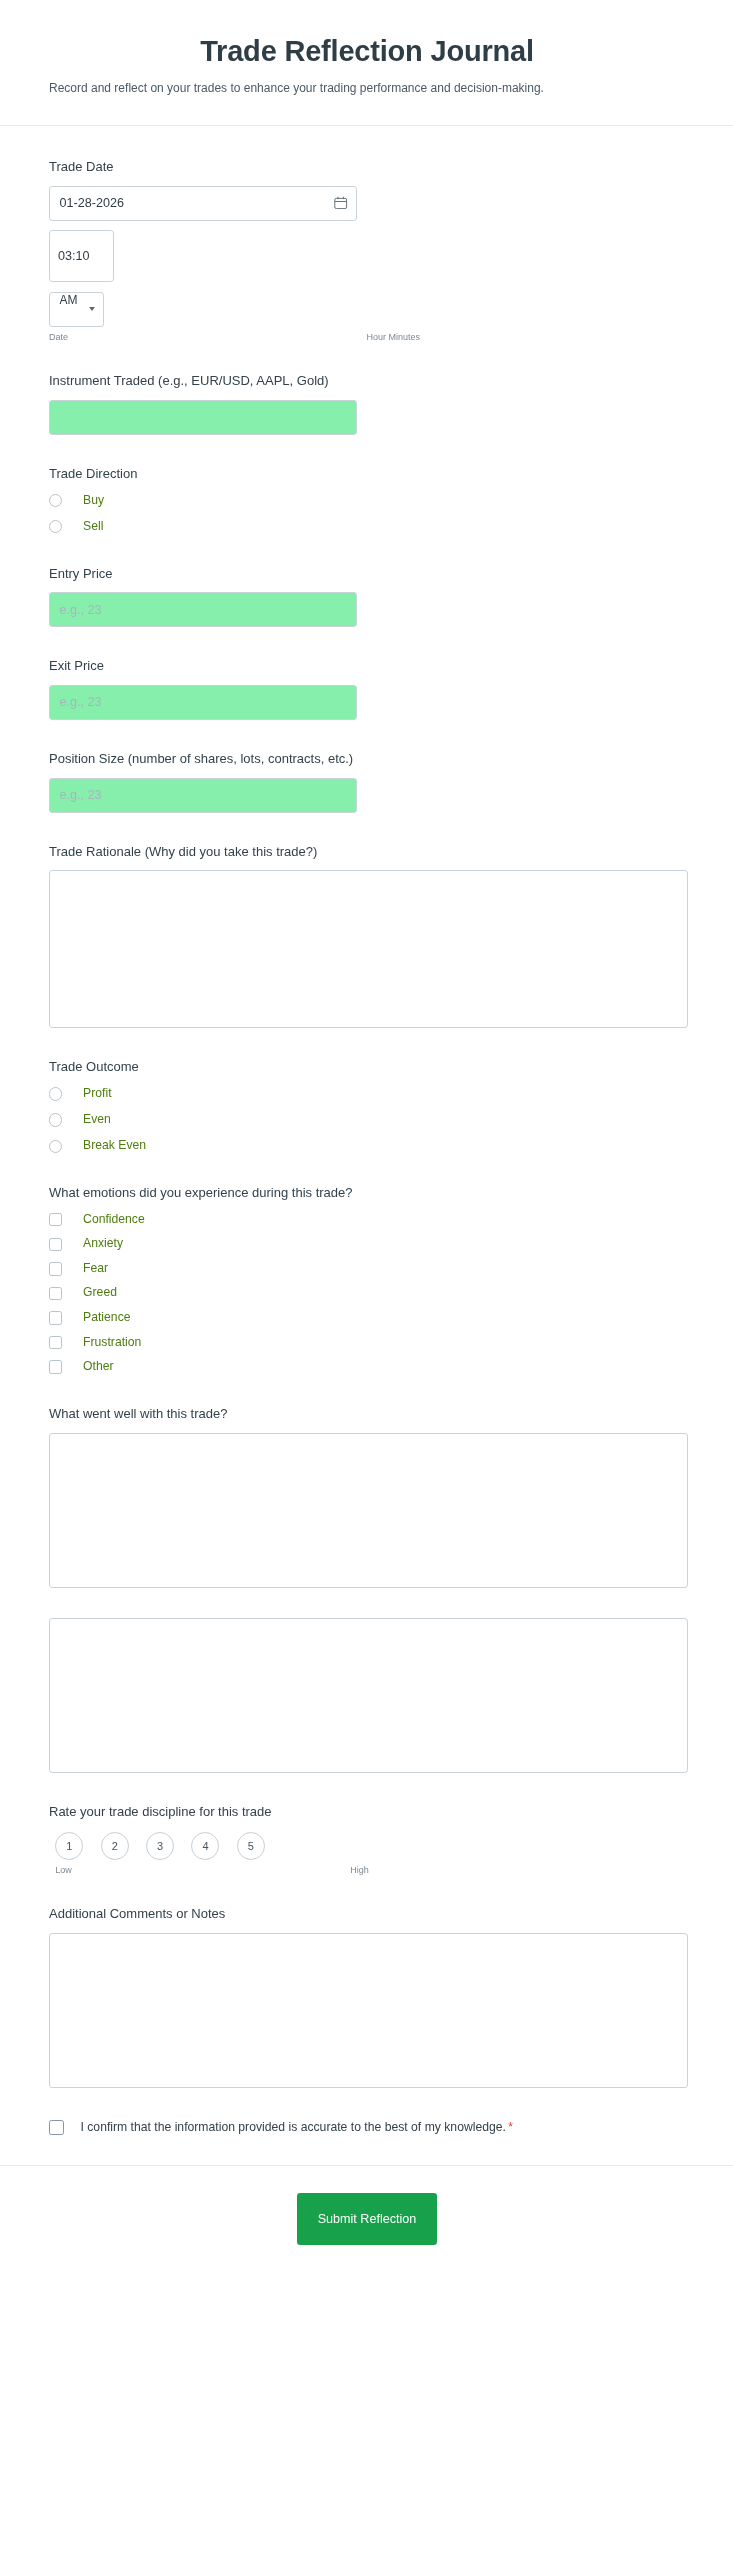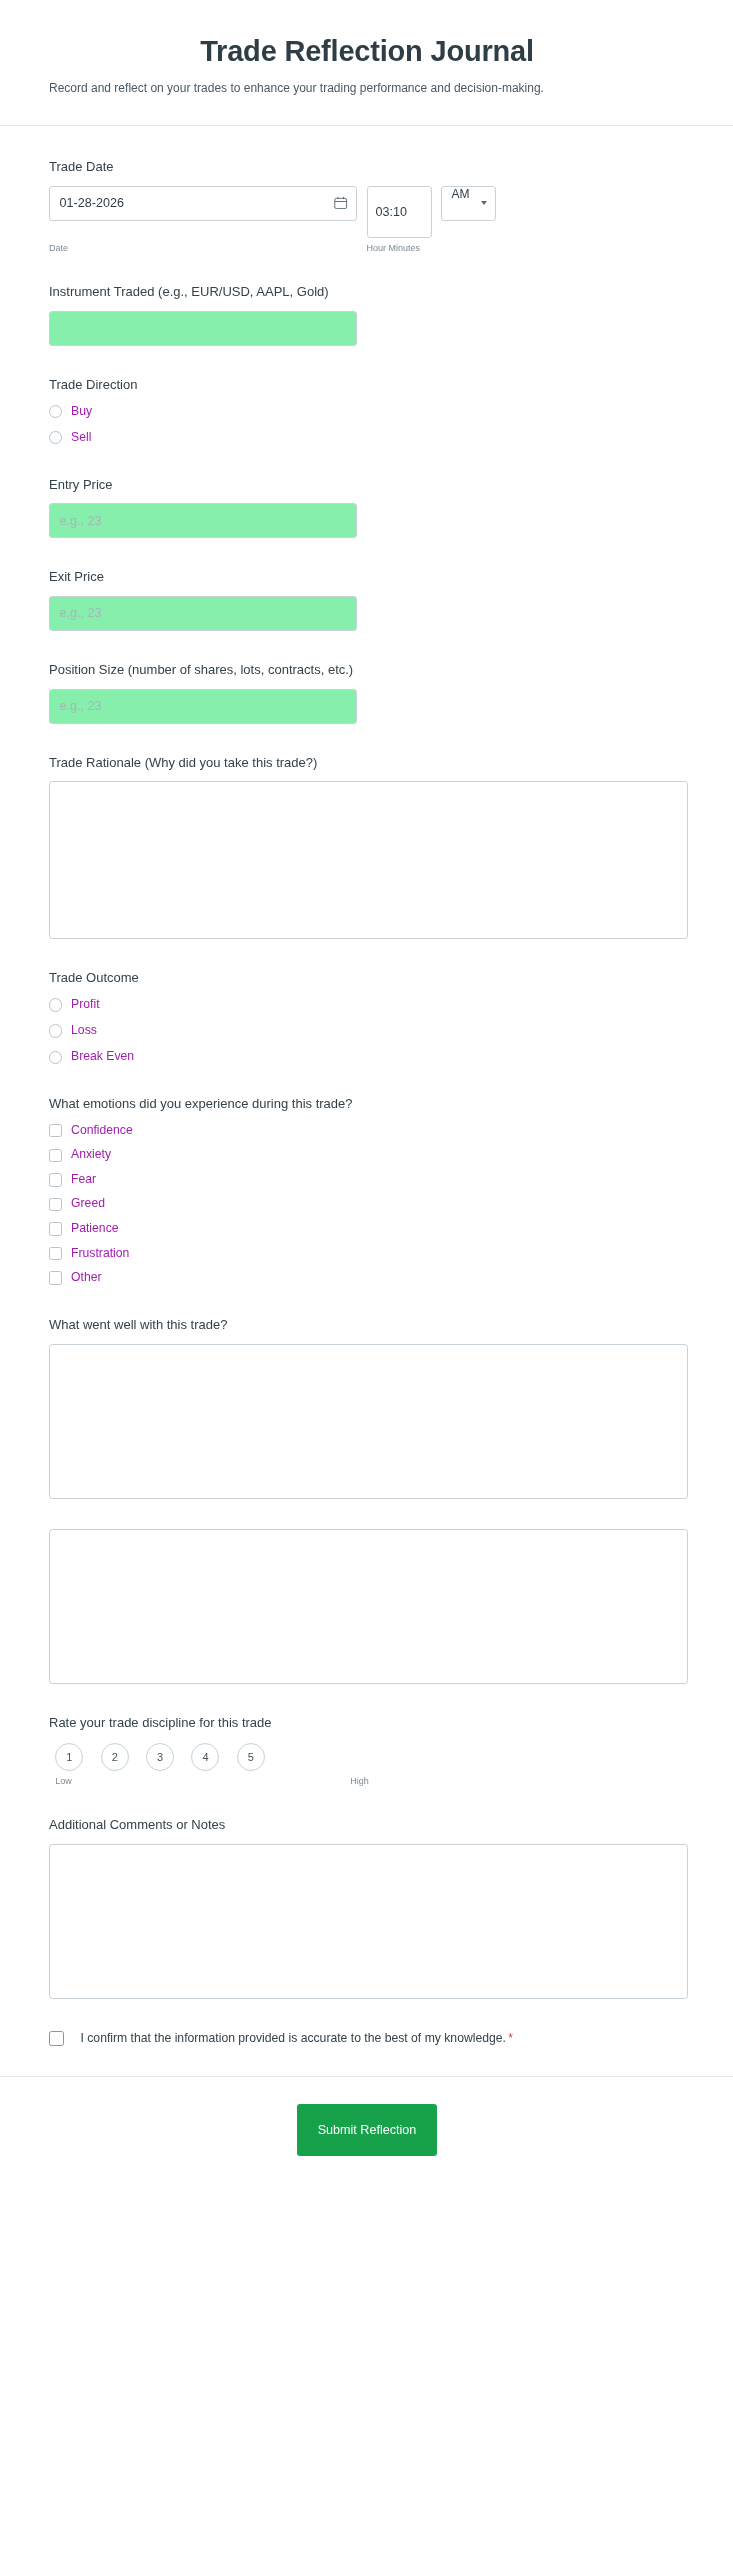--- a/index.html
+++ b/index.html
@@ -73,20 +73,21 @@
     color: #2f3e46;
     padding: 0 9.5px;
     outline: none;
   }
   .text-input::placeholder { color: #a9b4bc; }
   
   .date-row {
     display: flex;
     align-items: flex-start;
     gap: 9.5px;
+    flex-direction: column;
   }
   .date-wrap { position: relative; }
   .date-input {
     width: 308px;
     height: 35px;
     border: 0.8px solid #c9d2d8;
     border-radius: 3.2px;
     background: #fff;
     font-size: 12.6px;
     color: #2f3e46;
@@ -154,22 +155,23 @@
   .radio-mark {
     width: 13.4px; height: 13.4px;
     border: 0.8px solid #b9c3ca;
     border-radius: 50%;
     background: #fff;
     margin-right: 8.7px;
     flex: none;
   }
   .radio-label, .check-label {
     font-size: 12.2px;
-    color: #a21caf;
+    color: #4d7c0f;
     line-height: 1.3;
+    margin-left: 12px;
   }
   .check-mark {
     width: 13.4px; height: 13.4px;
     border: 0.8px solid #b9c3ca;
     border-radius: 2.4px;
     background: #fff;
     margin-right: 8.7px;
     flex: none;
   }
   .check-row { margin-bottom: 8.7px; }
@@ -343,21 +345,21 @@
     </div>
 
     <div class="field-block">
       <label class="field-label">Trade Outcome</label>
       <div class="radio-row">
         <span class="radio-mark"></span>
         <span class="radio-label">Profit</span>
       </div>
       <div class="radio-row">
         <span class="radio-mark"></span>
-        <span class="radio-label">Loss</span>
+        <span class="radio-label">Even</span>
       </div>
       <div class="radio-row">
         <span class="radio-mark"></span>
         <span class="radio-label">Break Even</span>
       </div>
     </div>
 
     <div class="field-block">
       <label class="field-label">What emotions did you experience during this trade?</label>
       <div class="check-row">

